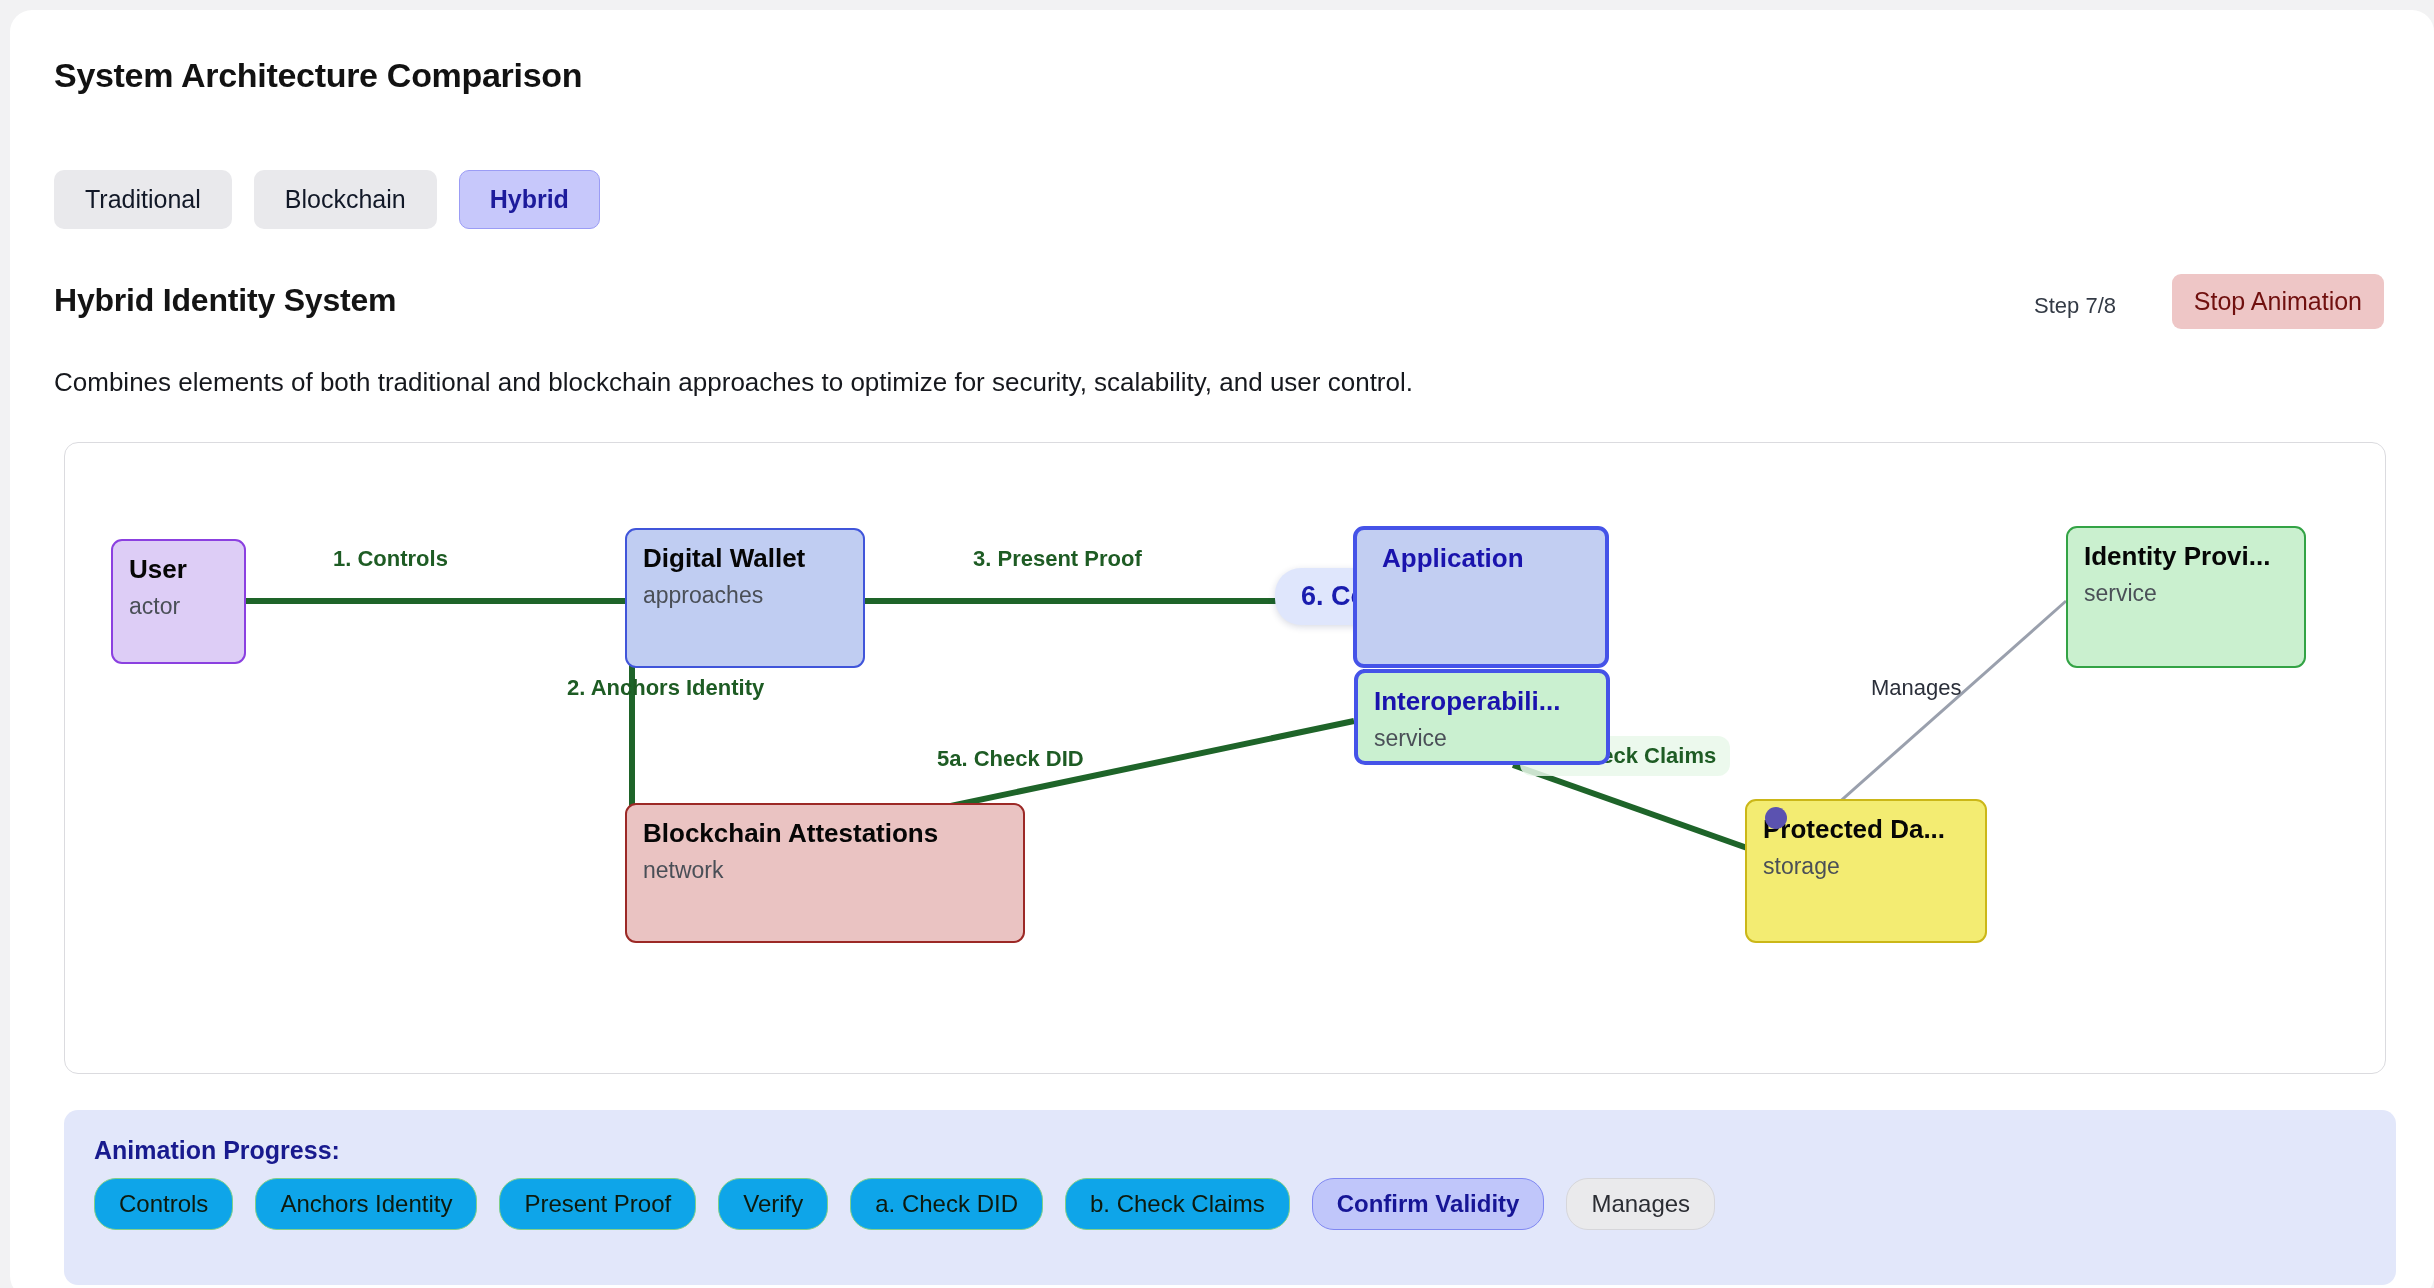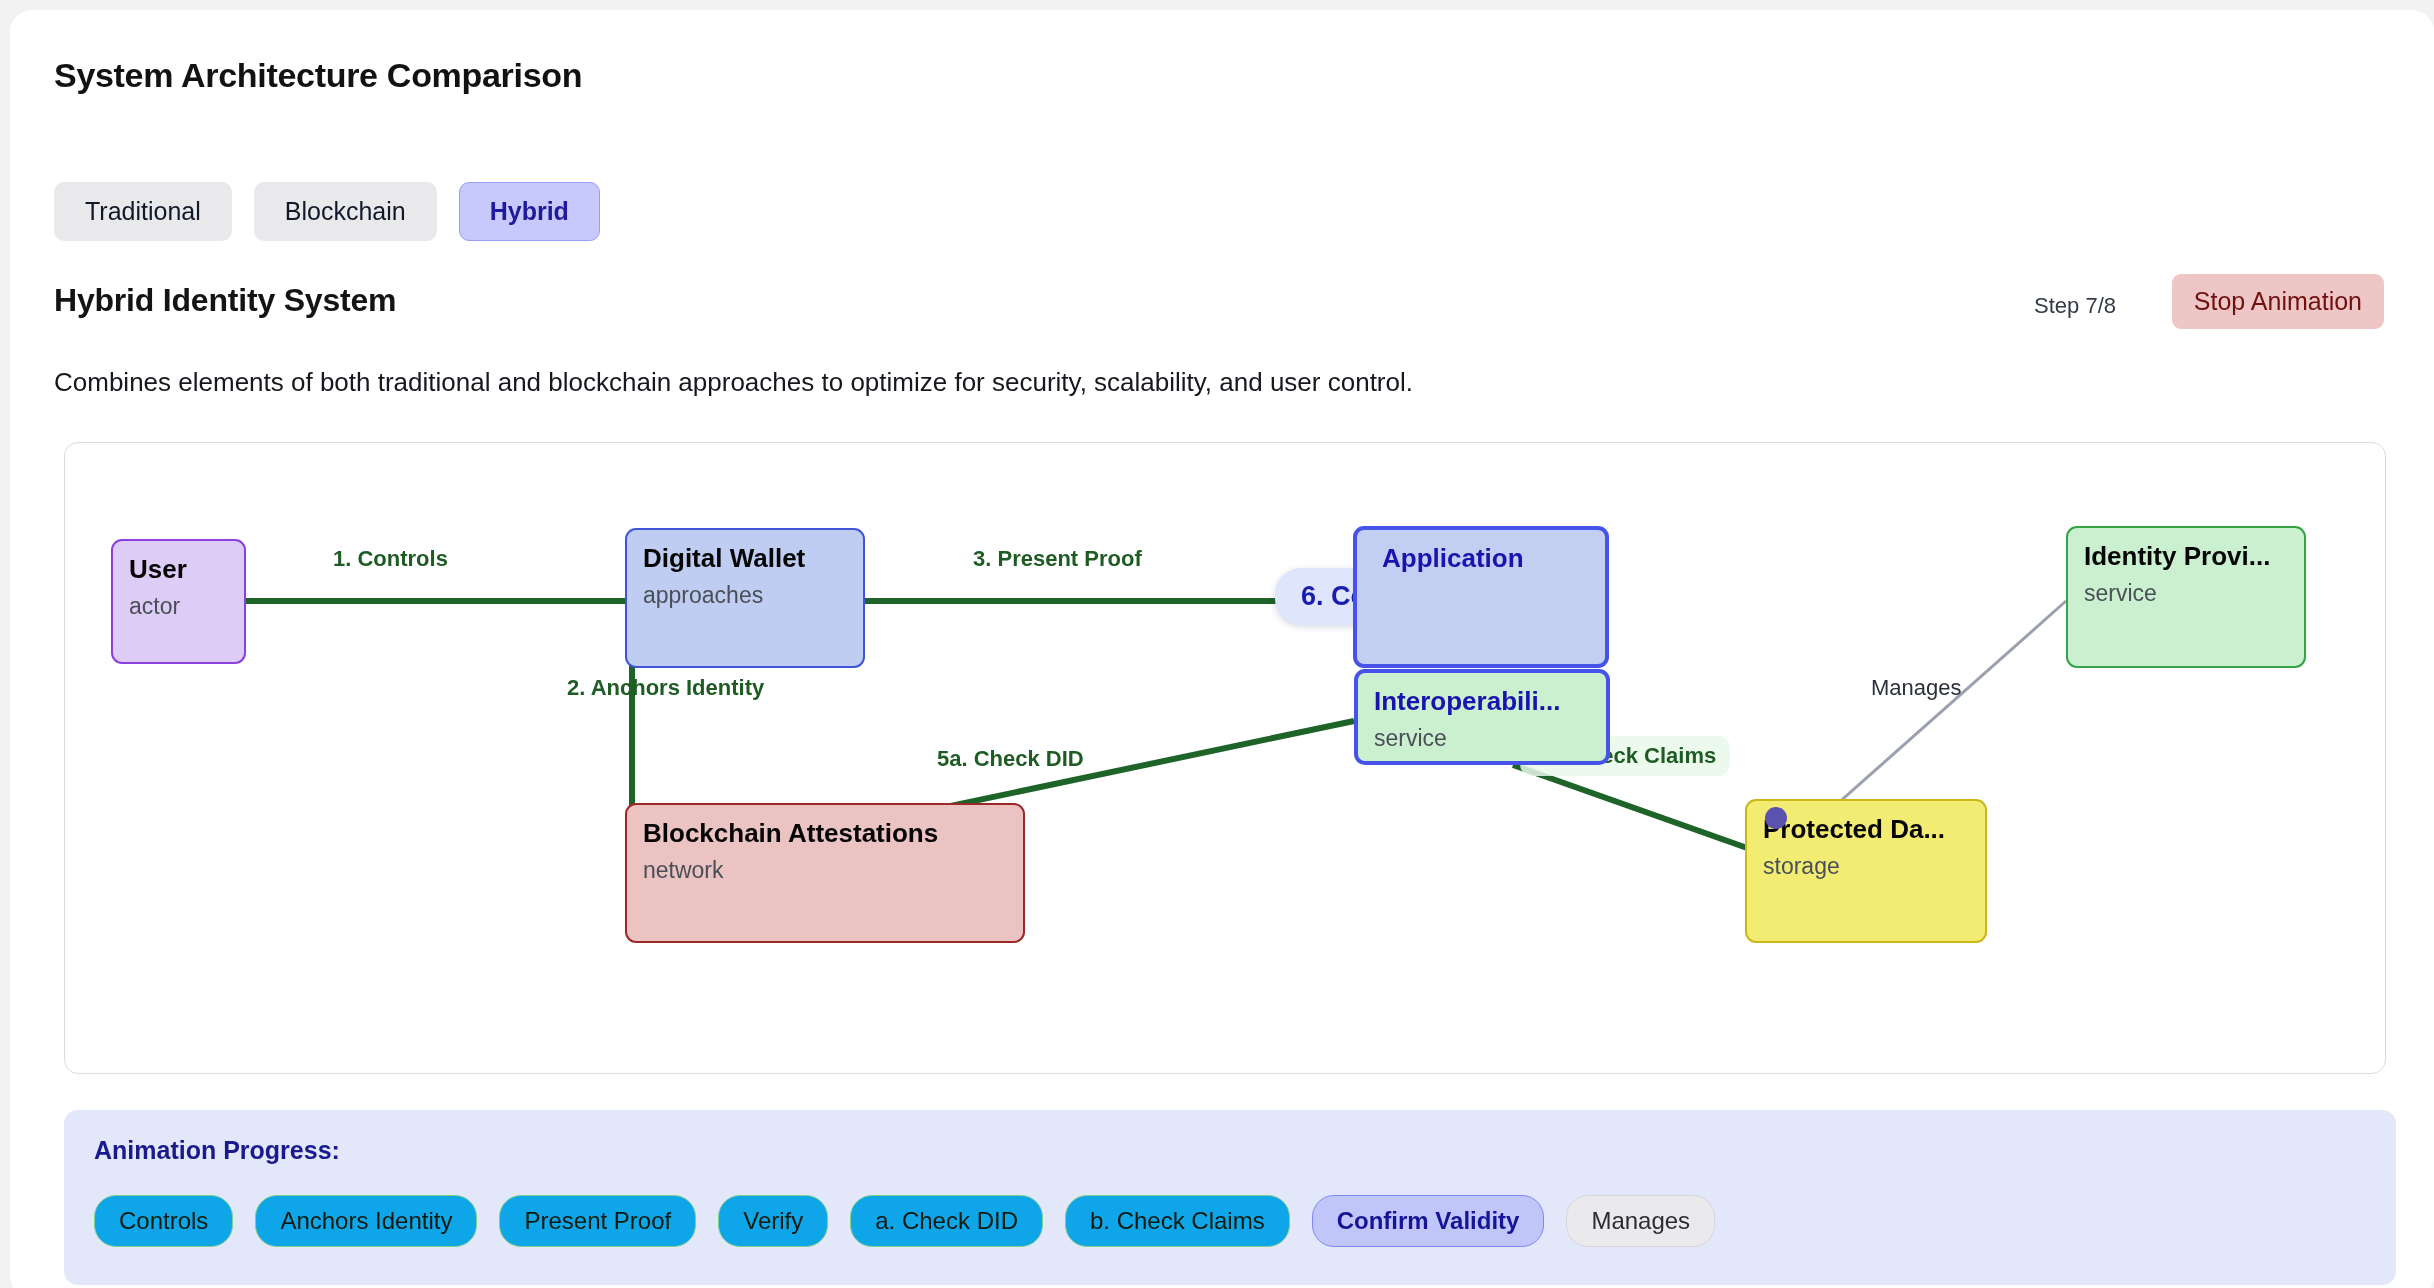--- a/index.html
+++ b/index.html
@@ -26,21 +26,20 @@
   .tab {
     padding: 14px 30px;
     border-radius: 10px;
     font-size: 25px;
     background: #e9e9ec;
     color: #111827;
     border: 1px solid transparent;
     cursor: pointer;
     white-space: nowrap;
     font-family: "Liberation Sans", sans-serif;
-    margin-top: 12px;
   }
   .tab.active {
     background: #c7c8fb;
     color: #1d1b9c;
     font-weight: bold;
     border: 1px solid #9b9cf5;
   }
   
   .section-head {
     position: absolute; left: 44px; top: 272px;
@@ -150,21 +149,21 @@
   .progress-panel {
     position: absolute;
     left: 54px; top: 1100px;
     width: 2332px; height: 175px;
     background: #e2e7fa;
     border-radius: 14px;
     padding: 26px 30px;
   }
   .progress-title {
     font-size: 25px; font-weight: bold; color: #181a8e;
-    margin-bottom: 30px;
+    margin-bottom: 13px;
   }
   .chips { display: flex; gap: 22px; align-items: center; }
   .chip {
     padding: 11px 24px;
     border-radius: 22px;
     font-size: 24px;
     white-space: nowrap;
     font-family: "Liberation Sans", sans-serif;
     cursor: pointer;
   }

